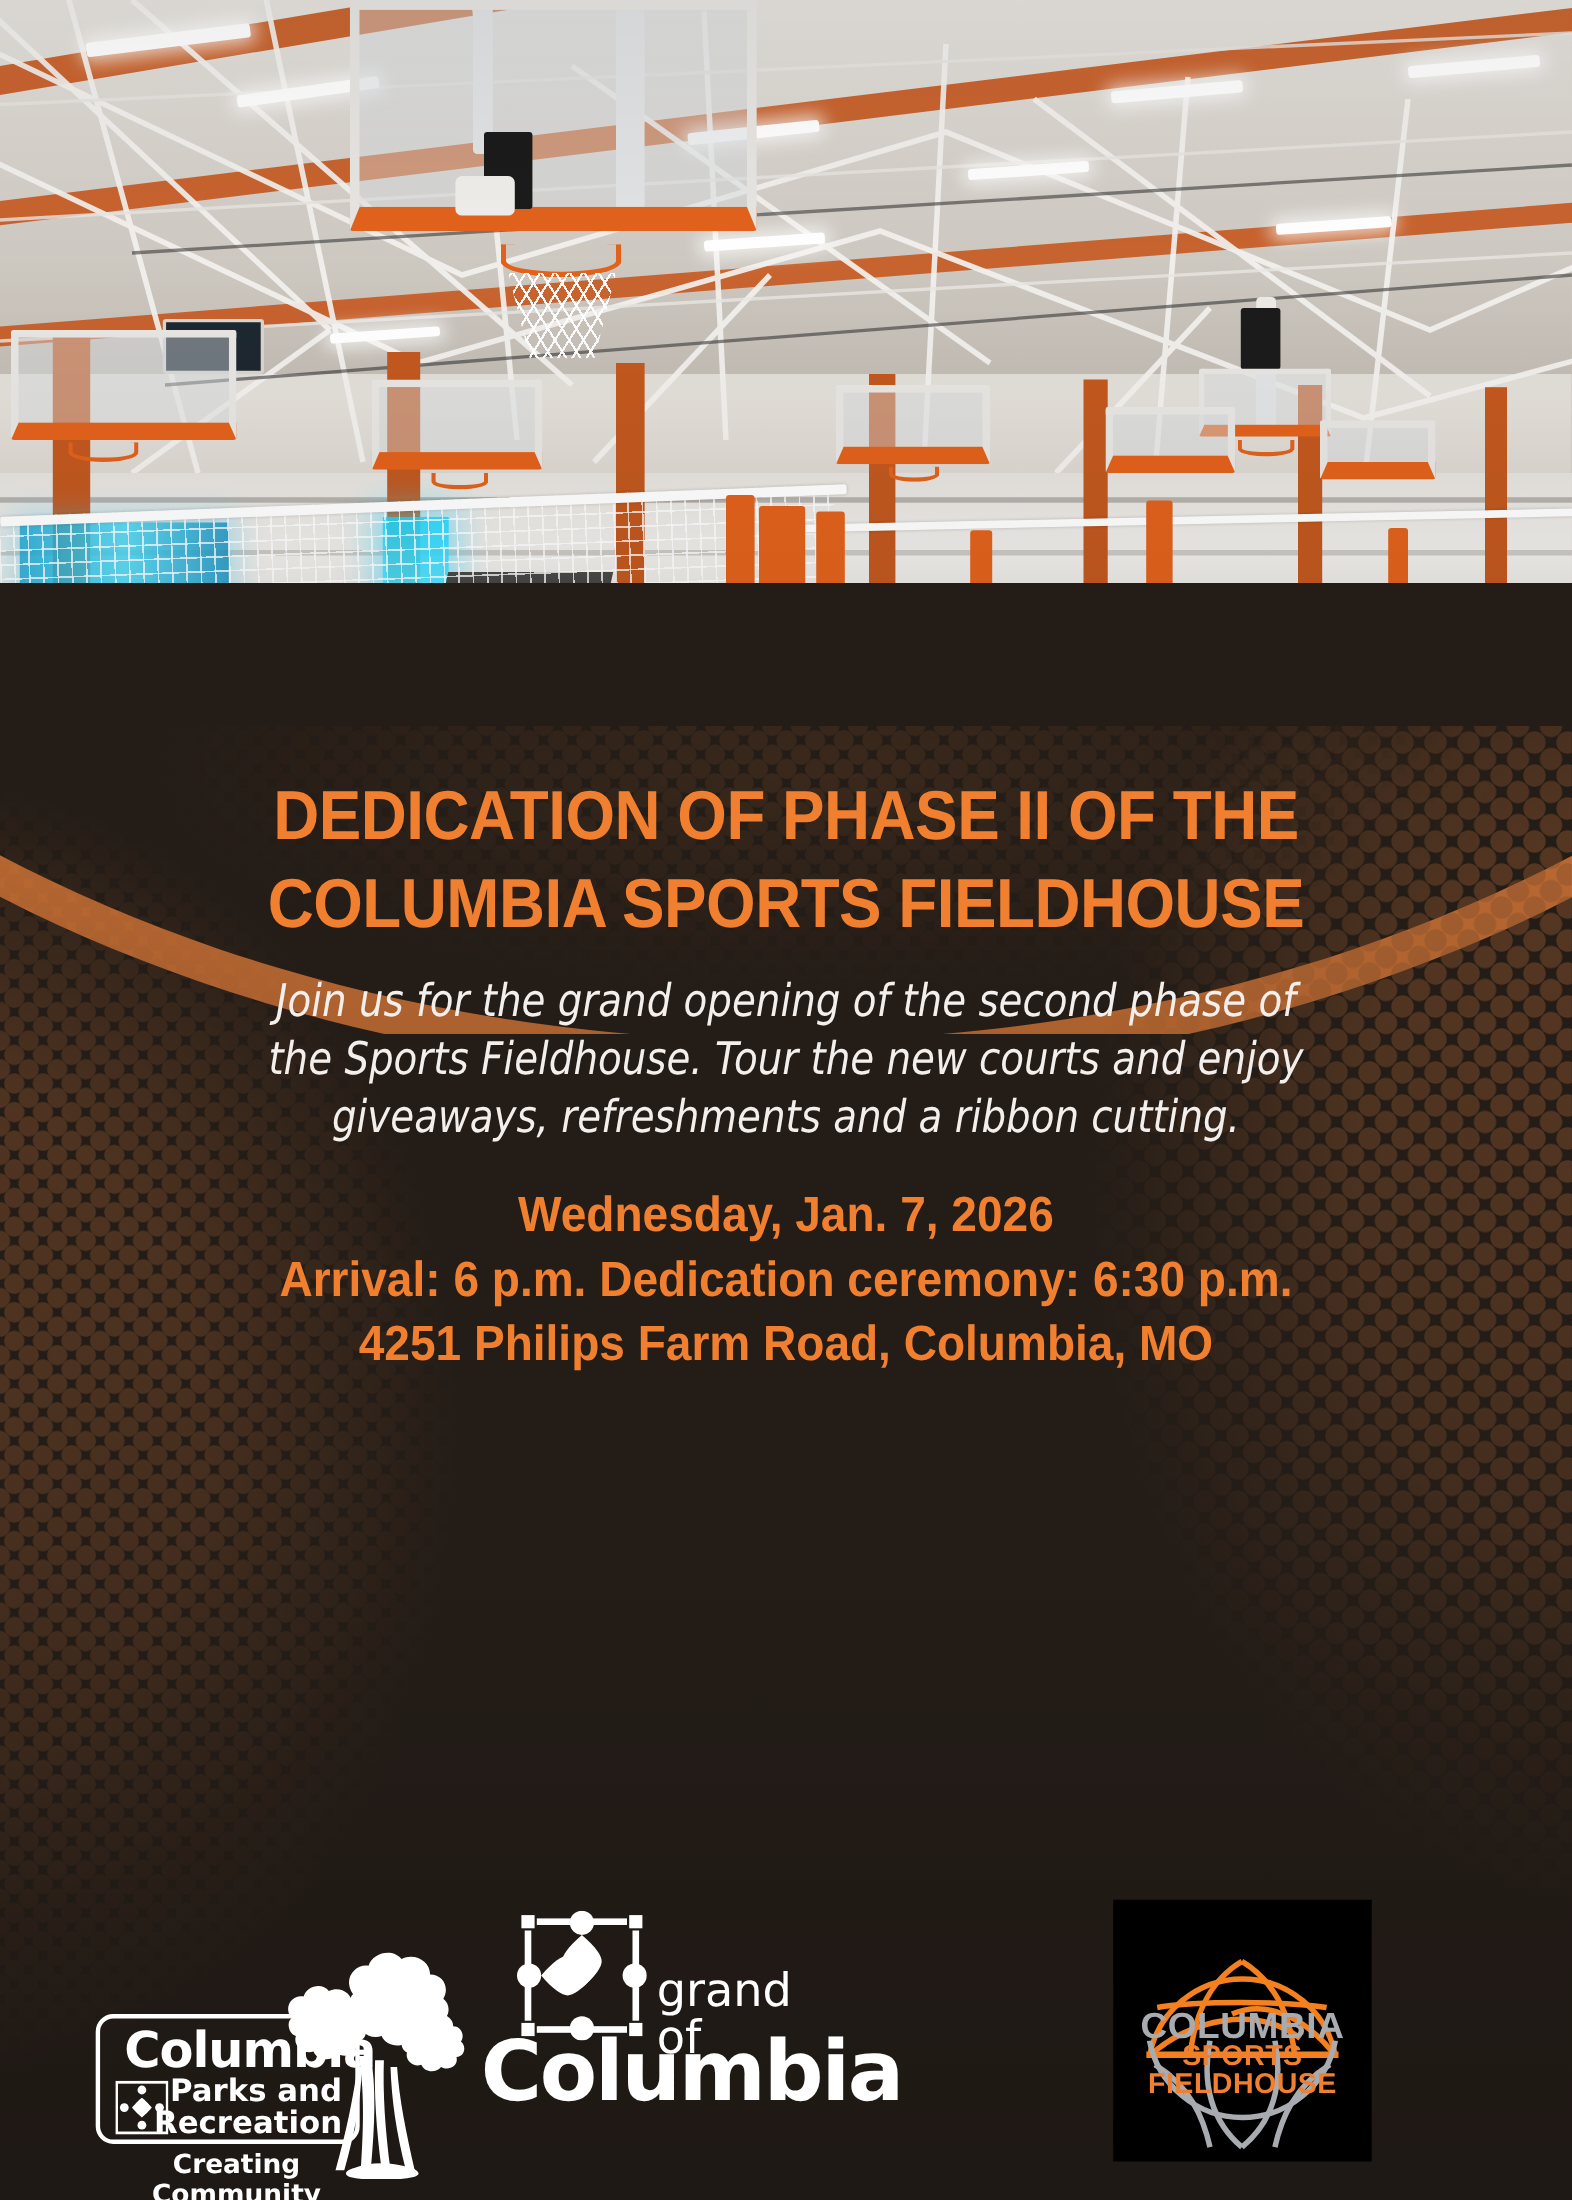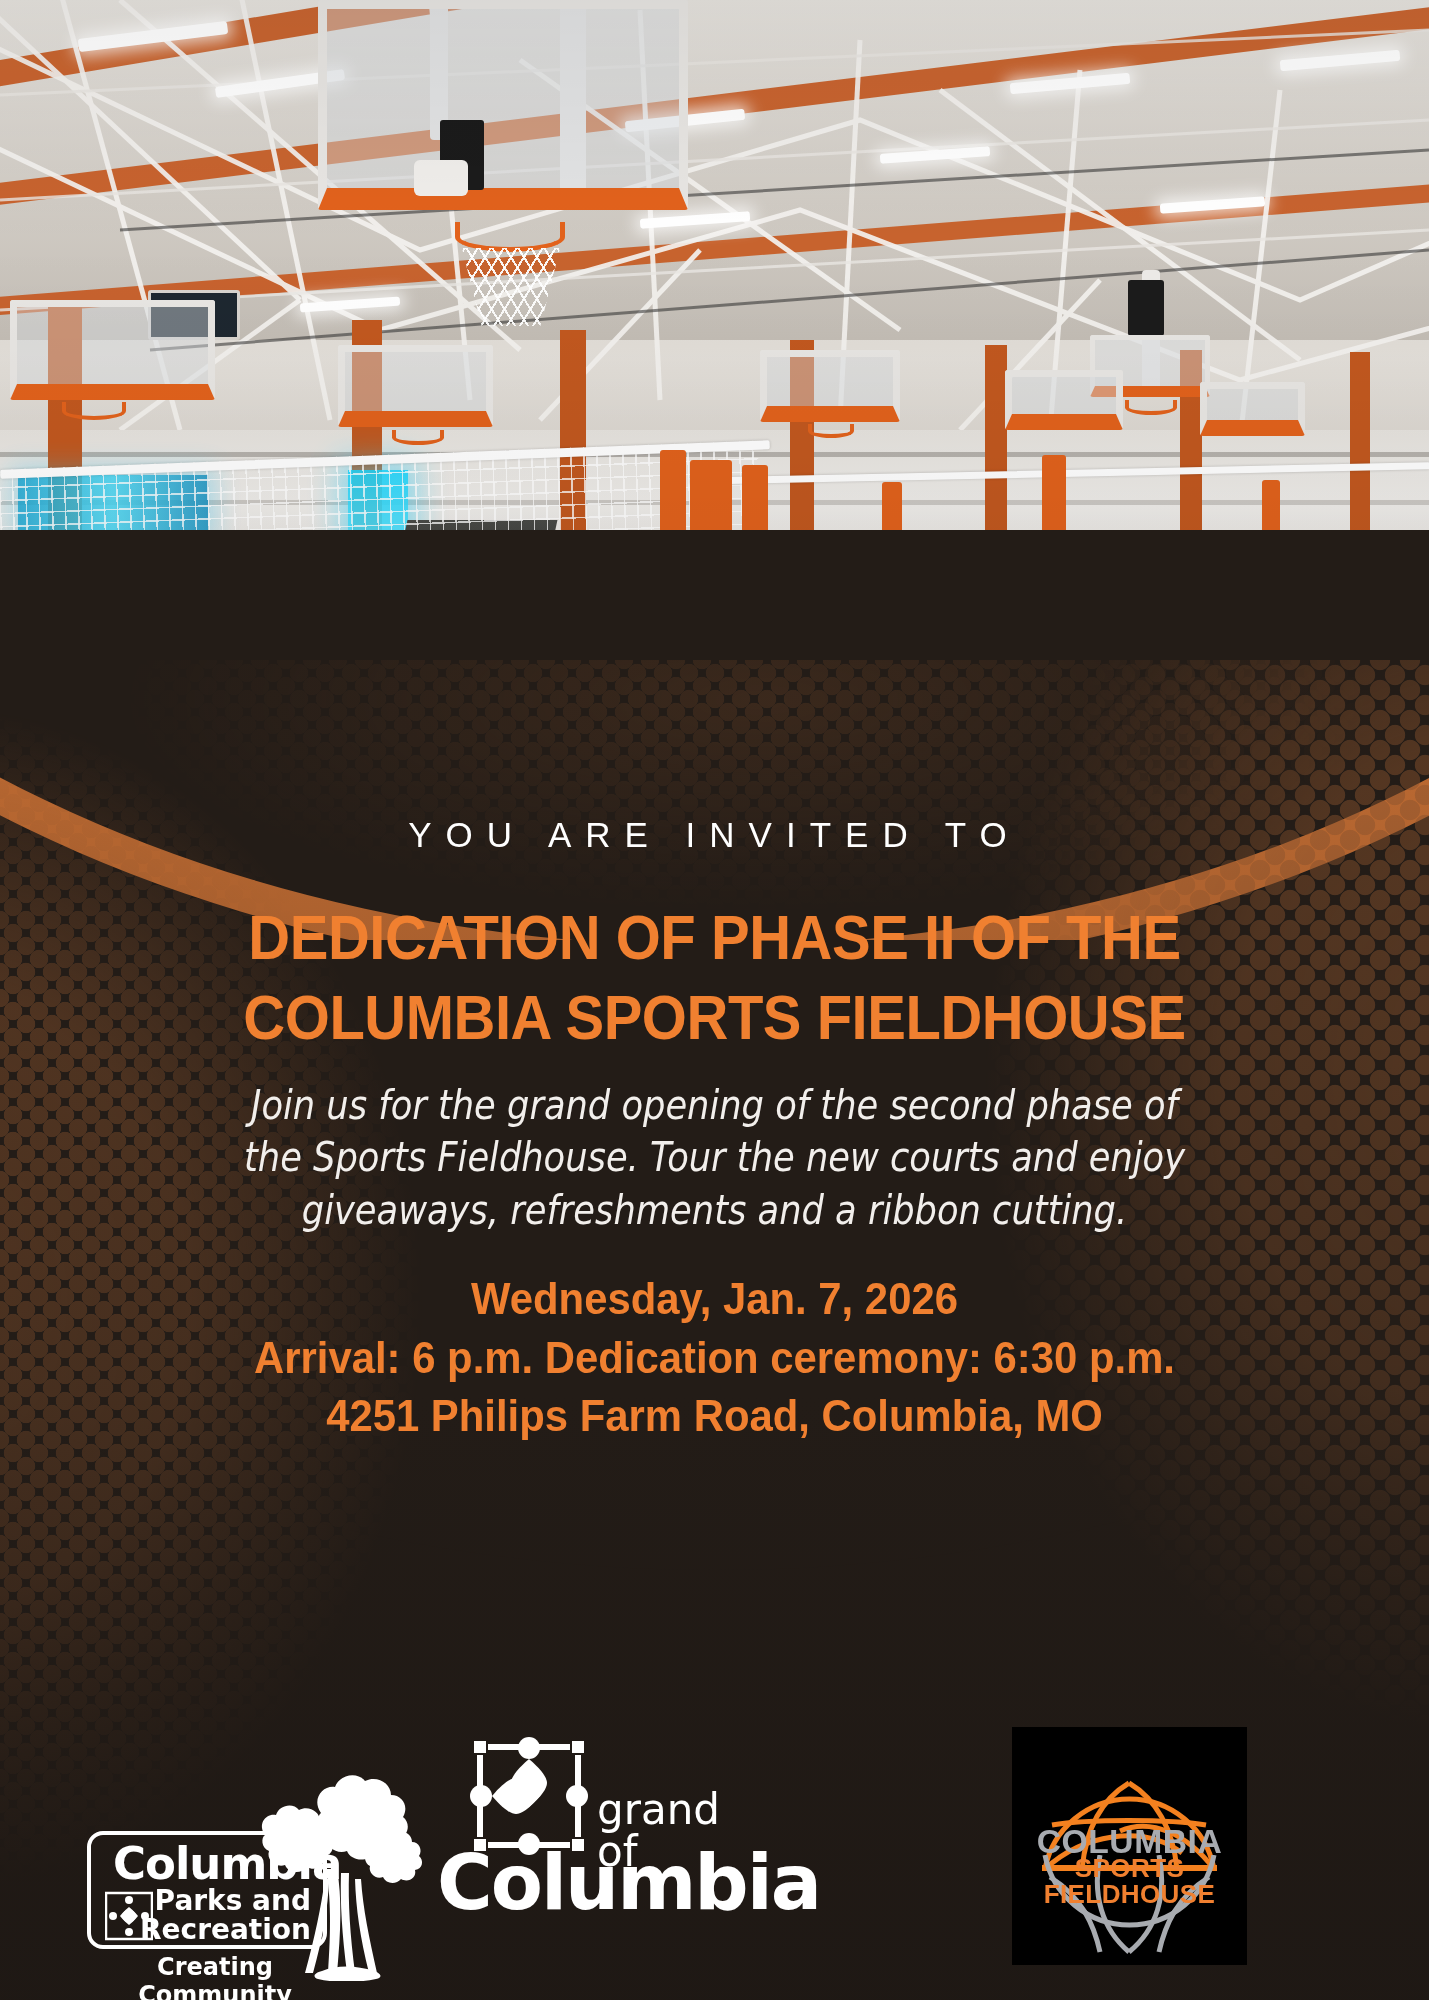--- a/index.html
+++ b/index.html
@@ -364,21 +364,20 @@
 
 <div class="panel">
   <div class="halftone ht-l"></div>
   <div class="halftone big ht-r"></div>
   <div class="halftone ht-t"></div>
   <div class="panel-tint"></div>
 </div>
 
 <div class="content">
 
-  <div class="kicker">YOU ARE INVITED TO</div>
 
   <div class="headline">
     <span class="hl-line">DEDICATION OF PHASE II OF THE</span>
     <span class="hl-line">COLUMBIA SPORTS FIELDHOUSE</span>
   </div>
 
   <div class="blurb">
     <span class="bl-line">Join us for the grand opening of the second phase of</span>
     <span class="bl-line">the Sports Fieldhouse. Tour the new courts and enjoy</span>
     <span class="bl-line">giveaways, refreshments and a ribbon cutting.</span>

